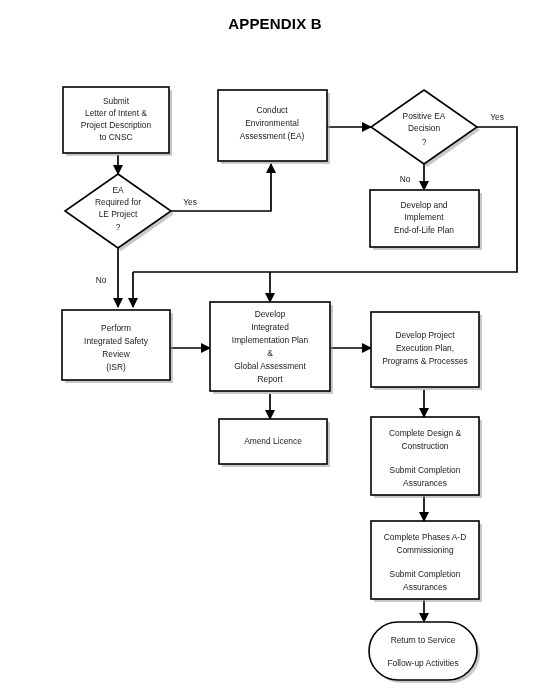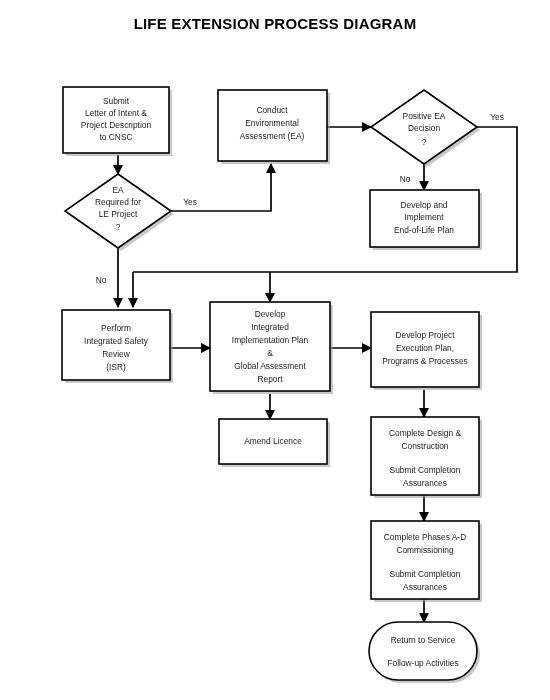--- a/index.html
+++ b/index.html
@@ -76,21 +76,21 @@
     fill: #1a1a1a;
     text-anchor: middle;
   }
 </style>
 </head>
 <body>
 
 <div id="page">
 
   <div class="title-block">
-    <div class="title-line">LIFE EXTENSION PROCESS DIAGRAM</div>
+    <div class="title-line">APPENDIX B</div>
   </div>
 
   <svg id="flow" width="550" height="700" viewBox="0 0 550 700">
     <defs>
       <marker id="arrow" viewBox="0 0 10 10" refX="9" refY="5" markerWidth="6" markerHeight="6" orient="auto-start-reverse">
         <path d="M 0 0 L 10 5 L 0 10 z" fill="#000000"></path>
       </marker>
     </defs>
 
     <g>

